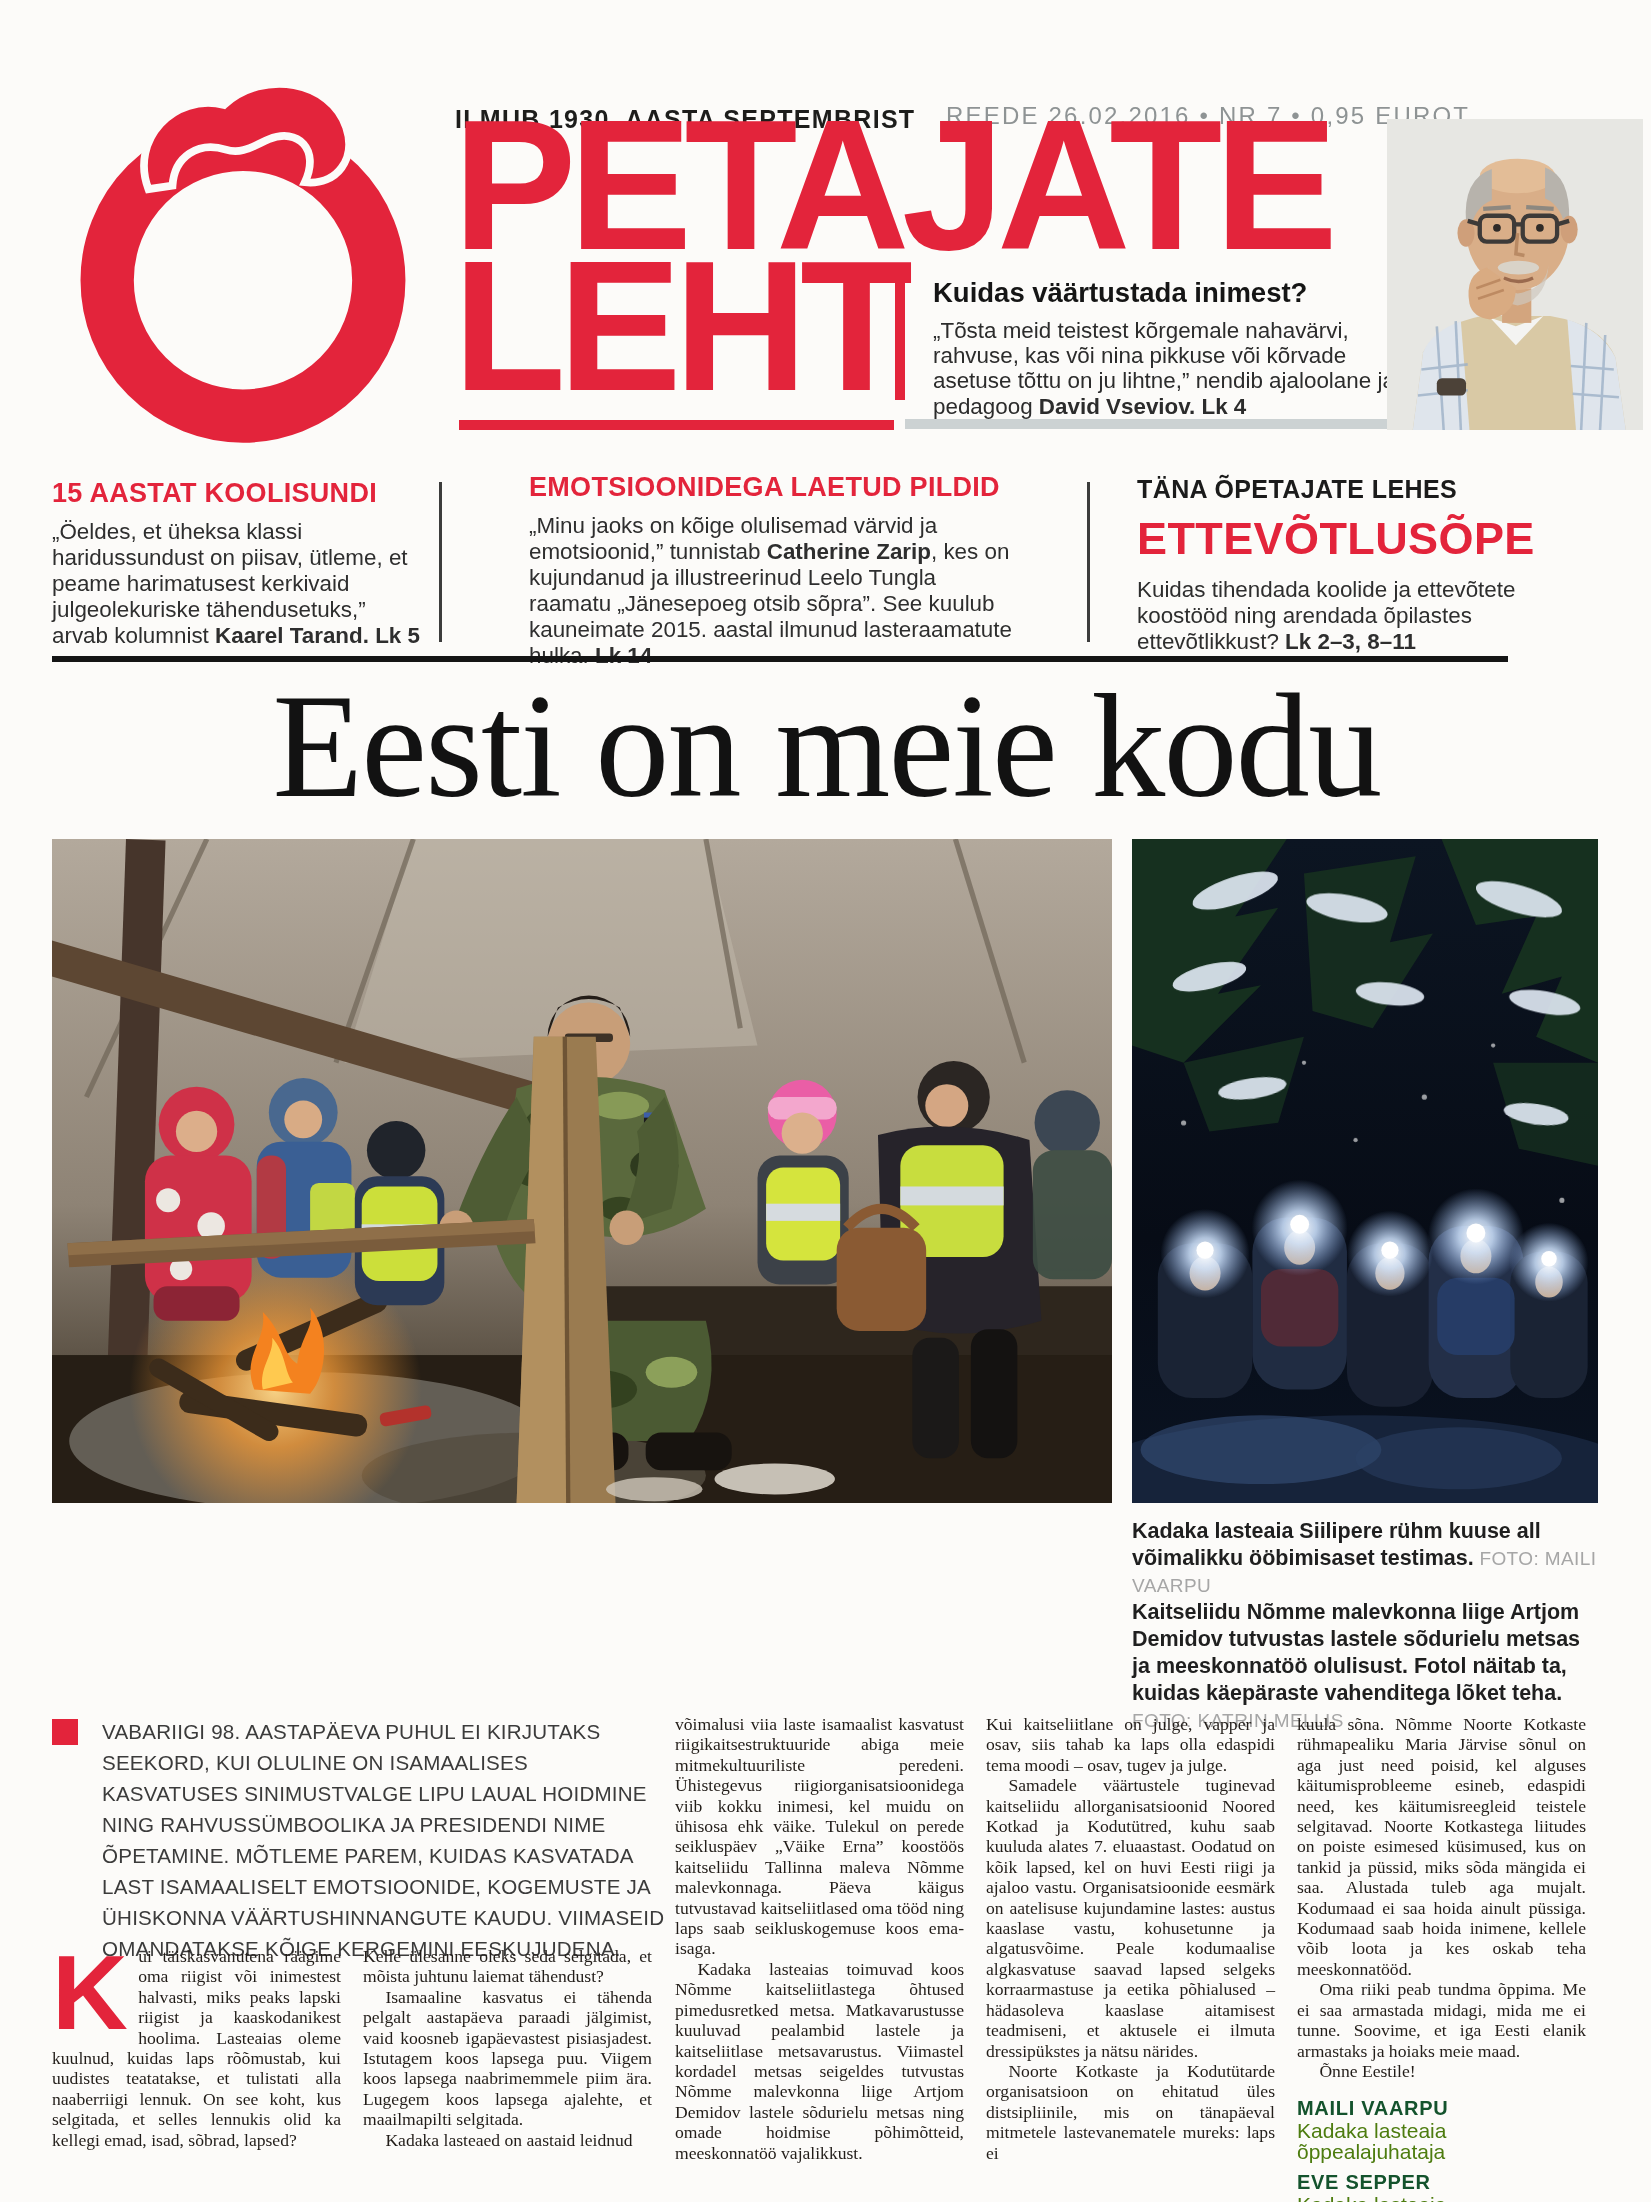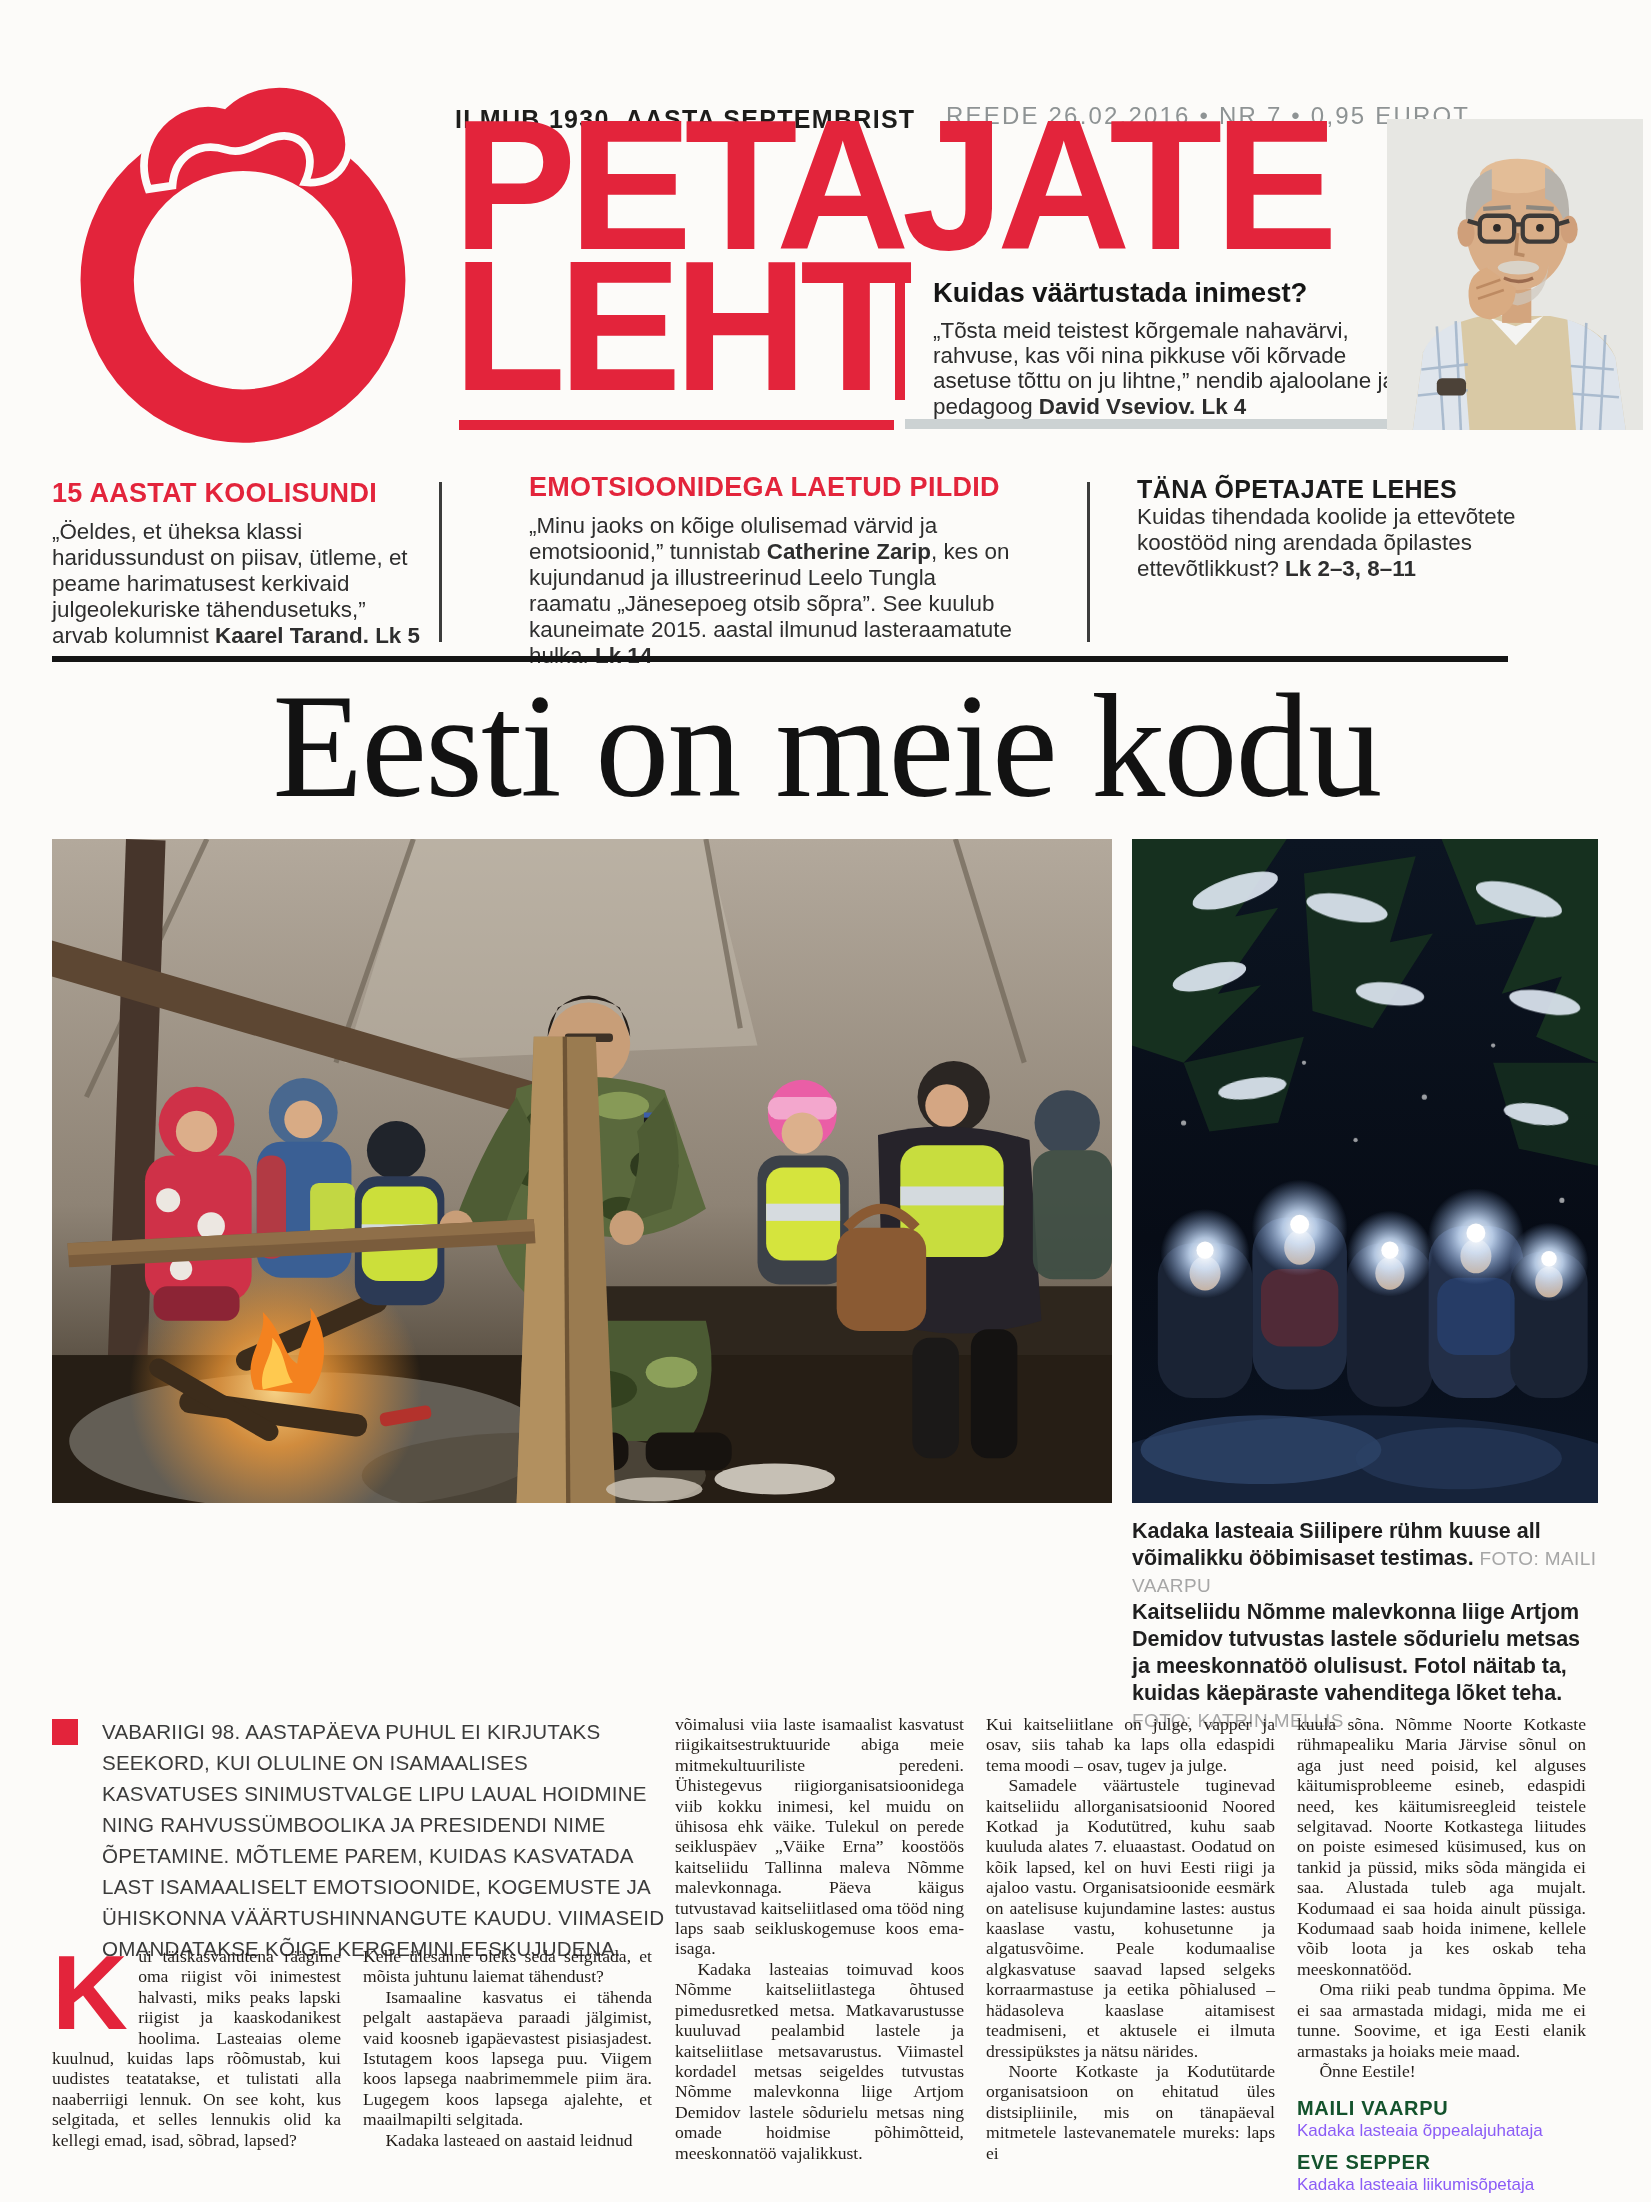--- a/index.html
+++ b/index.html
@@ -68,21 +68,21 @@
   .c1 { left:52px;   top:1946px; }
   .c2 { left:363px;  top:1946px; }
   .c3 { left:675px;  top:1714px; }
   .c4 { left:986px; top:1714px; }
   .c5 { left:1297px; top:1714px; }
   .dropcap { float:left; font-family:"Liberation Sans", sans-serif; font-weight:700;
              font-size:105px; line-height:84px; color:var(--red); padding:5.2px 10.3px 0 0; }
   .byline { margin-top:13.8px; text-align:left; }
   .by-name { font-family:"Liberation Sans", sans-serif; font-weight:700; font-size:20px;
              letter-spacing:0.7px; color:#14532d; line-height:26px; }
-  .by-role { font-family:"Liberation Sans", sans-serif; font-size:17px; color:#8b5cf6;
+  .by-role { font-family:"Liberation Sans", sans-serif; font-size:21px; color:#4d7c0f;
              line-height:20.6px; margin-bottom:6.9px; }
 </style>
 </head>
 <body>
 
 <div id="page">
 
   <div class="abs logo">
     <svg viewBox="0 0 470 470" aria-hidden="true">
       <circle cx="228" cy="276" r="158" fill="none" stroke="#e3243b" stroke-width="62"></circle>
@@ -154,20 +154,21 @@
     <div class="t-body"><span>„Öeldes, et üheksa klassi haridussundust on piisav, ütleme, et peame harimatusest kerkivaid julgeolekuriske tähendusetuks,” arvab kolumnist </span><span class="b">Kaarel Tarand. Lk 5</span></div>
   </div>
   <div class="abs vdiv vdiv1"></div>
   <div class="abs teaser2">
     <div class="t-head">EMOTSIOONIDEGA LAETUD PILDID</div>
     <div class="t-body"><span>„Minu jaoks on kõige olulisemad värvid ja emotsioonid,” tunnistab </span><span class="b">Catherine Zarip</span><span>, kes on kujundanud ja illustreerinud Leelo Tungla raamatu „Jänesepoeg otsib sõpra”. See kuulub kauneimate 2015. aastal ilmunud lasteraamatute hulka. </span><span class="b">Lk 14</span></div>
   </div>
   <div class="abs vdiv vdiv2"></div>
   <div class="abs teaser3">
     <div class="t3-kicker">TÄNA ÕPETAJATE LEHES</div>
+    <div class="t3-head">ETTEVÕTLUSÕPE</div>
     <div class="t-body"><span>Kuidas tihendada koolide ja ettevõtete koostööd ning arendada õpilastes ettevõtlikkust? </span><span class="b">Lk 2–3, 8–11</span></div>
   </div>
 
   <div class="abs hrule"></div>
 
   <div class="abs headline">Eesti on meie kodu</div>
 
   <div class="abs photoL">
     <svg viewBox="0 0 1232 772" preserveAspectRatio="none" aria-hidden="true">
       <defs>

